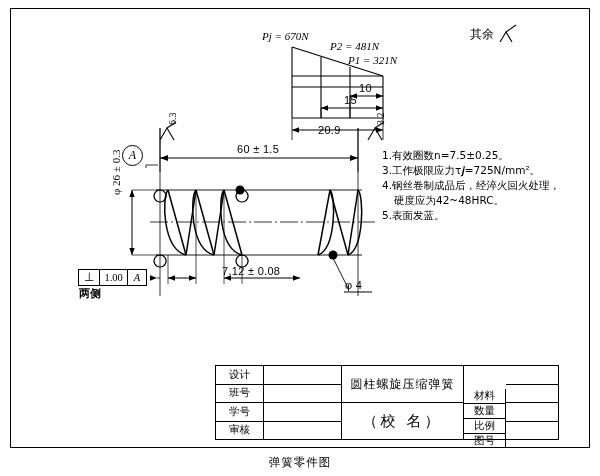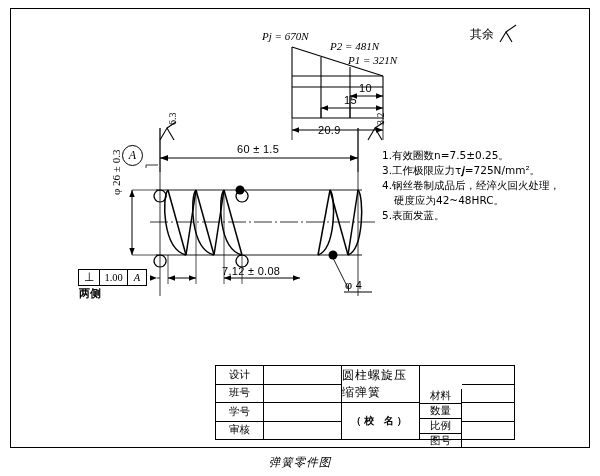--- a/index.html
+++ b/index.html
@@ -40,46 +40,46 @@
     text-align:center; margin-bottom:5px; letter-spacing:2px;
   }
   #tech .line {
     font-family:"DejaVu Sans", sans-serif; font-size:10.5px;
     line-height:1.42; white-space:nowrap;
   }
   #tech .line.indent { padding-left:12px; }
 
   
   #titleblock {
-    position:absolute; left:215px; top:365px; width:300px; height:75px;
+    position:absolute; left:215px; top:365px; width:344px; height:75px;
     border:1.4px solid #000;
     display:flex;
   }
   #titleblock .colA { width:48px; display:flex; flex-direction:column; }
   #titleblock .colB { width:78px; display:flex; flex-direction:column; }
   #titleblock .colC { flex:1; display:flex; flex-direction:column; }
   #titleblock .colD { width:42px; display:flex; flex-direction:column;margin-top:23px; }
   #titleblock .colE { width:52px; display:flex; flex-direction:column; }
   #titleblock .cell {
     flex:1; border-right:1.2px solid #000; border-bottom:1.2px solid #000;
     display:flex; align-items:center; justify-content:center;
     font-family:"DejaVu Sans", sans-serif; font-size:10.5px;
   }
   #titleblock .colA .cell:last-child,
   #titleblock .colB .cell:last-child,
   #titleblock .colC .cell:last-child,
   #titleblock .colD .cell:last-child,
   #titleblock .colE .cell:last-child { border-bottom:none; }
   #titleblock .colE .cell { border-right:none; }
   #titleblock .big { font-size:12px; letter-spacing:1px; }
-  #titleblock .mid { font-size:10px; letter-spacing:3px;font-weight:bold; }
+  #titleblock .mid { font-size:15px; letter-spacing:3px; }
 
   #caption {
     position:absolute; left:0; top:455px; width:600px; text-align:center;
-    font-family:"DejaVu Sans", sans-serif; font-size:11.5px; letter-spacing:1px;font-style:italic;
+    font-family:"DejaVu Sans", sans-serif; font-size:11.5px; letter-spacing:1px;
   }
 
   
   #tolframe {
     position:absolute; left:78px; top:269px; height:17px;
     border:1.3px solid #000; display:flex;
   }
   #tolframe .tc {
     border-right:1.3px solid #000; display:flex; align-items:center;
     justify-content:center; font-size:10.5px; padding:0 4px;

